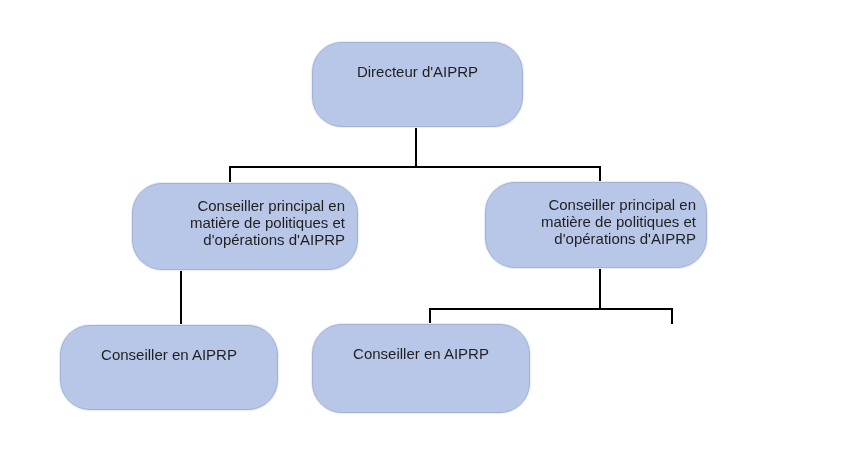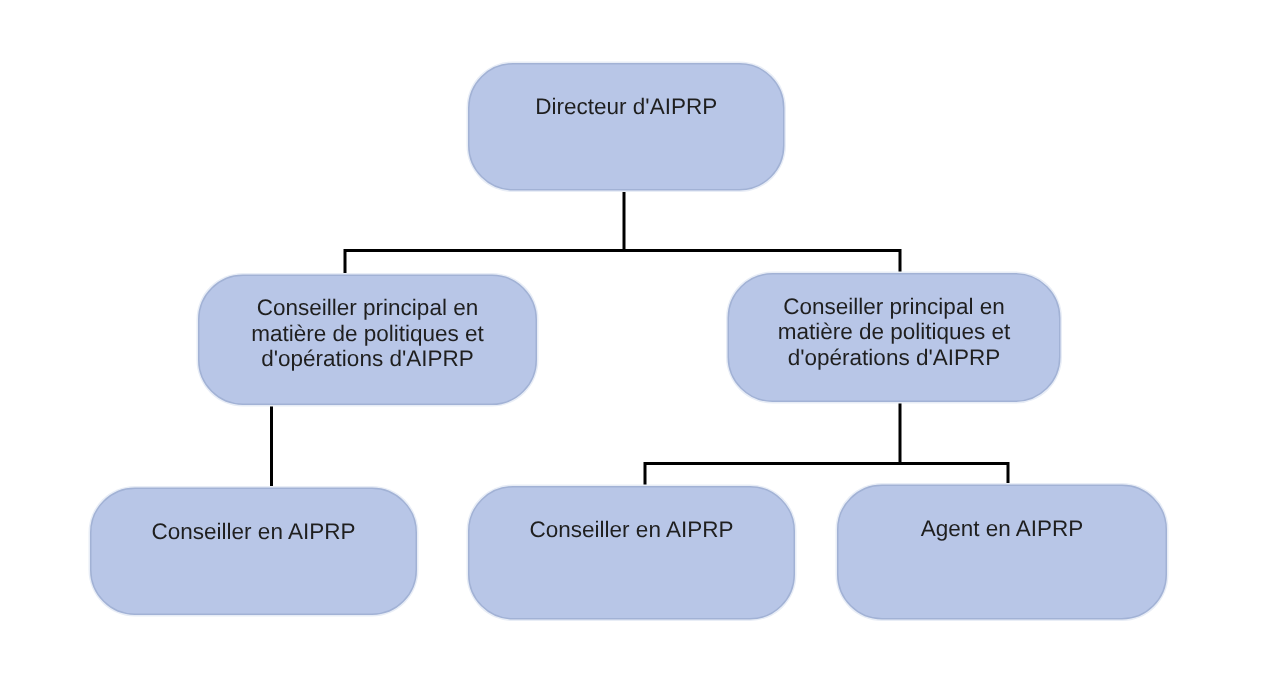--- a/index.html
+++ b/index.html
@@ -34,20 +34,21 @@
     align-items: flex-start;
     text-align: center;
     font-size: 15px;
     line-height: 17px;
     color: #1f1f1f;
     box-shadow: 0 0 0 1px #e8edf6;
   }
   .node .label {
     display: block;
     max-width: 200px;
+    text-align: right;
   }
 </style>
 </head>
 <body>
 
 <div id="canvas">
 
   <svg id="connector-svg" viewBox="0 0 848 452" xmlns="http://www.w3.org/2000/svg" aria-hidden="true">
 
     <path d="M416,127 L416,167" stroke="#000000" stroke-width="2" fill="none"></path>
@@ -72,17 +73,14 @@
   </div>
 
   <div class="node" style="left:60px; top:325px; width:218px; height:85px; padding-top:20px;">
     <span class="label">Conseiller en AIPRP</span>
   </div>
 
   <div class="node" style="left:312px; top:324px; width:218px; height:89px; padding-top:20px;">
     <span class="label">Conseiller en AIPRP</span>
   </div>
 
-  <div class="node" style="left:558px; top:323px; width:220px; height:90px; padding-top:20px;">
-    <span class="label">Agent en AIPRP</span>
-  </div>
 
 </div>
 
 </body></html>

